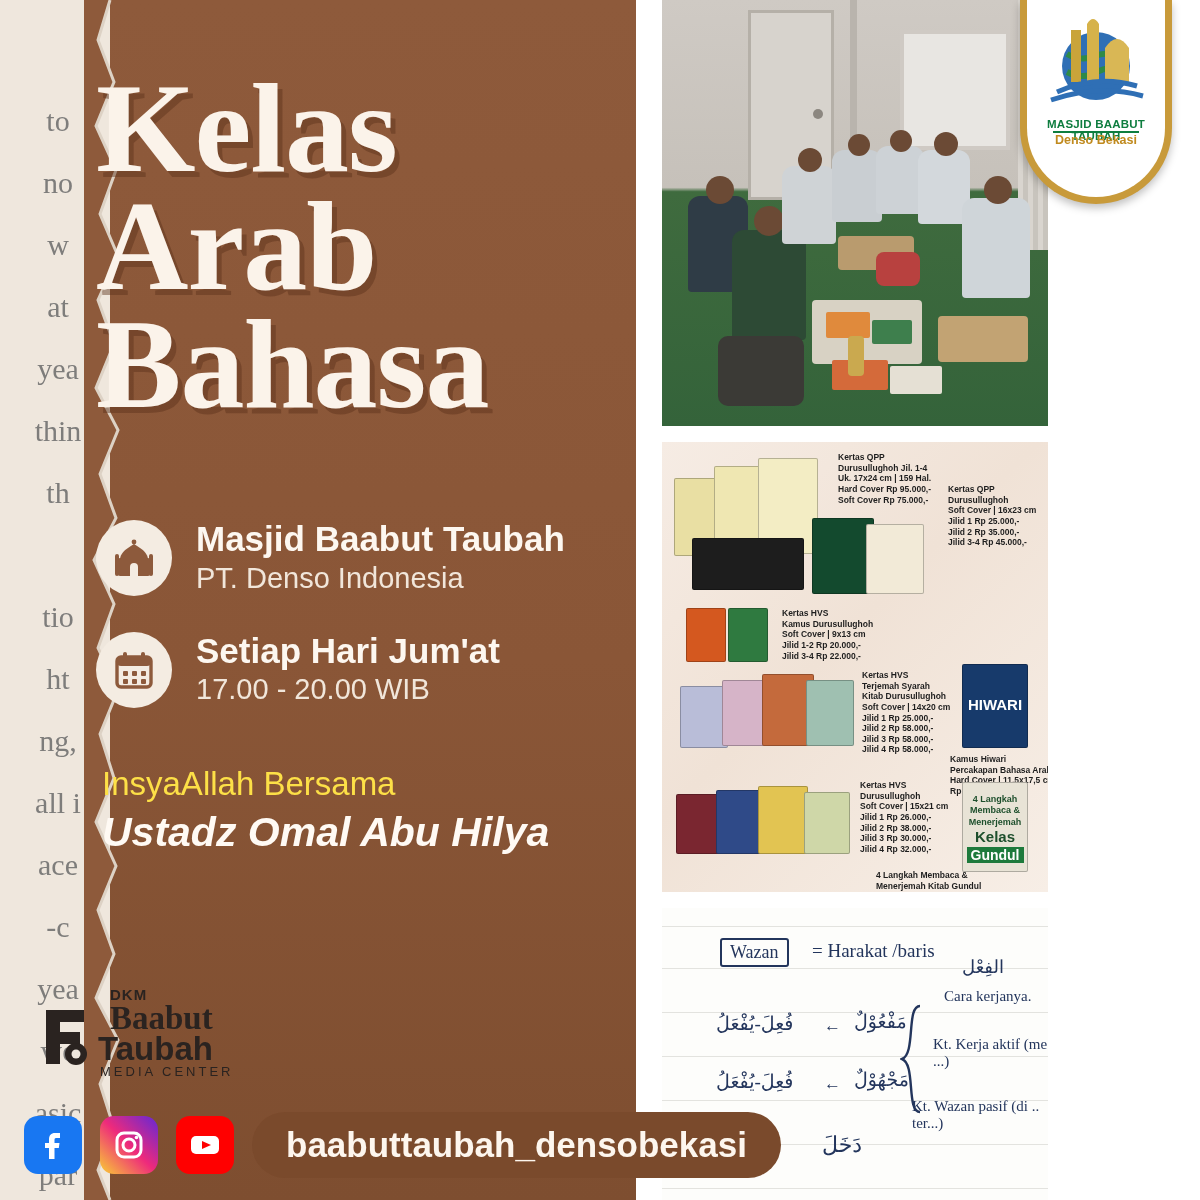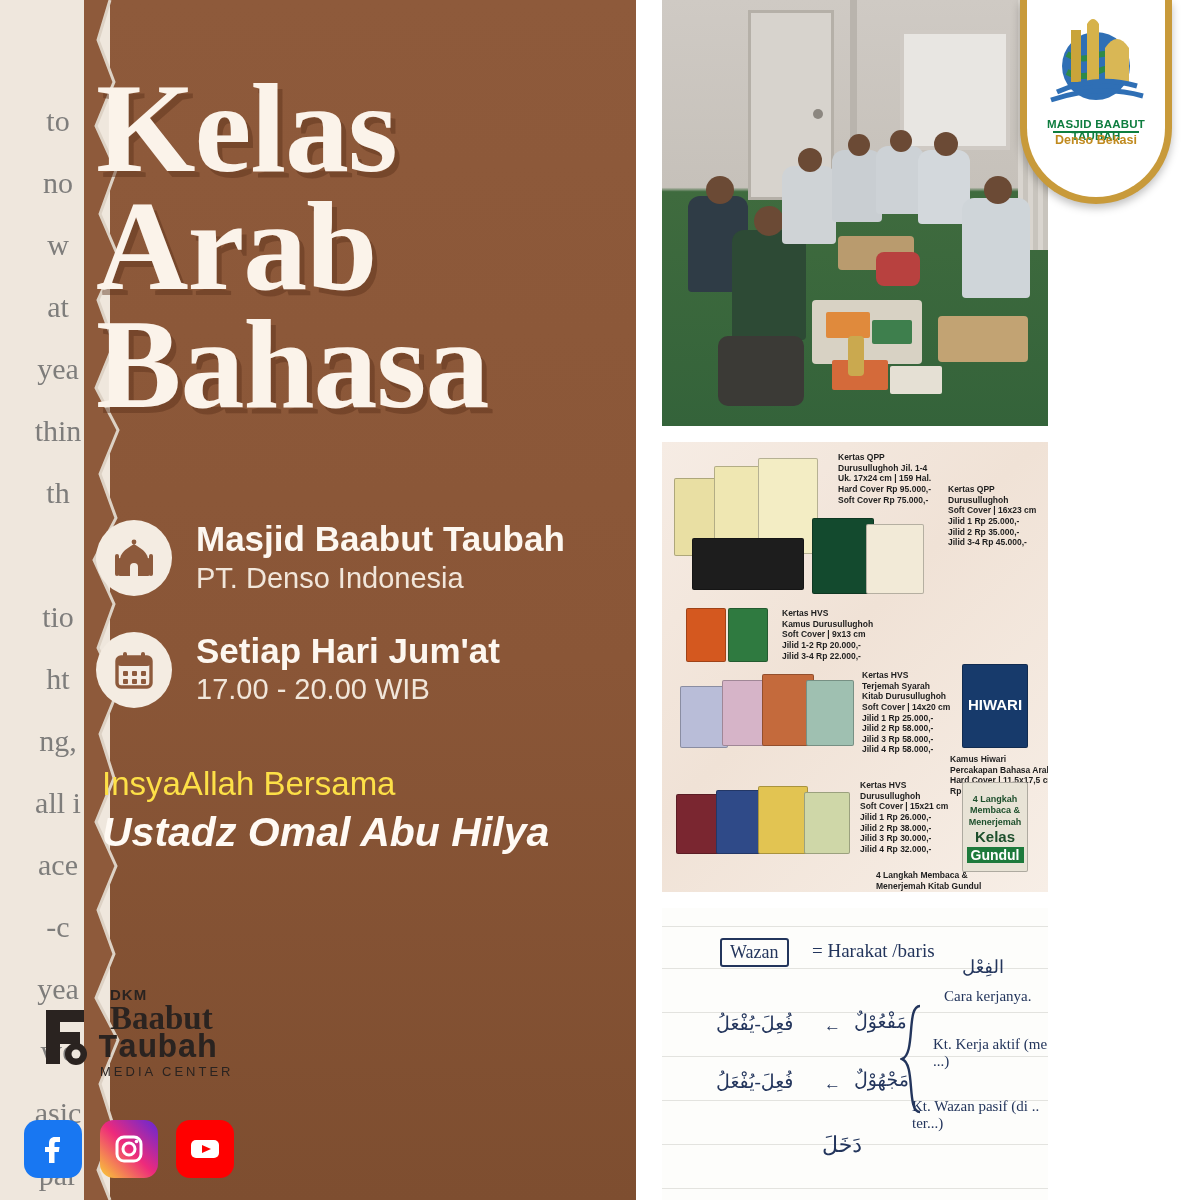--- a/index.html
+++ b/index.html
@@ -125,21 +125,21 @@
     position: absolute; left: 70px; top: 0;
     font-size: 15px; font-weight: bold; letter-spacing: 1px;
   }
   .dkm-logo .b-word {
     position: absolute; left: 70px; top: 14px;
     font-family: "Liberation Serif", serif;
     font-size: 33px; font-weight: bold;
   }
   .dkm-logo .t-word {
     position: absolute; left: 58px; top: 44px;
-    font-family: Liberation Mono, monospace;
+    font-family: Liberation Sans, sans-serif;
     font-size: 33px; font-weight: bold;
   }
   .dkm-logo .mc-word {
     position: absolute; left: 60px; top: 78px;
     font-size: 13px; letter-spacing: 3px;
   }
   
   .social-row {
     position: absolute;
     left: 24px; bottom: 22px;
@@ -364,20 +364,21 @@
         <circle cx="17" cy="17" r="6" fill="none" stroke="#fff" stroke-width="3"></circle>
         <circle cx="24.5" cy="9.5" r="1.8" fill="#fff"></circle>
       </svg>
     </span>
     <span class="sq-icon yt">
       <svg width="36" height="36" viewBox="0 0 36 36">
         <rect x="4" y="9" width="28" height="18" rx="5" fill="#fff"></rect>
         <path d="M15 14 L24 18 L15 22 Z" fill="#ff0000"></path>
       </svg>
     </span>
+    <span class="handle-pill">baabuttaubah_densobekasi</span>
   </div>
 
   <div class="right-col">
 
     <div class="photo photo-1">
       <div class="room">
         <div class="door"></div>
         <div class="wbd"></div>
         <div class="pipe"></div>
         <div class="curtain"></div>

